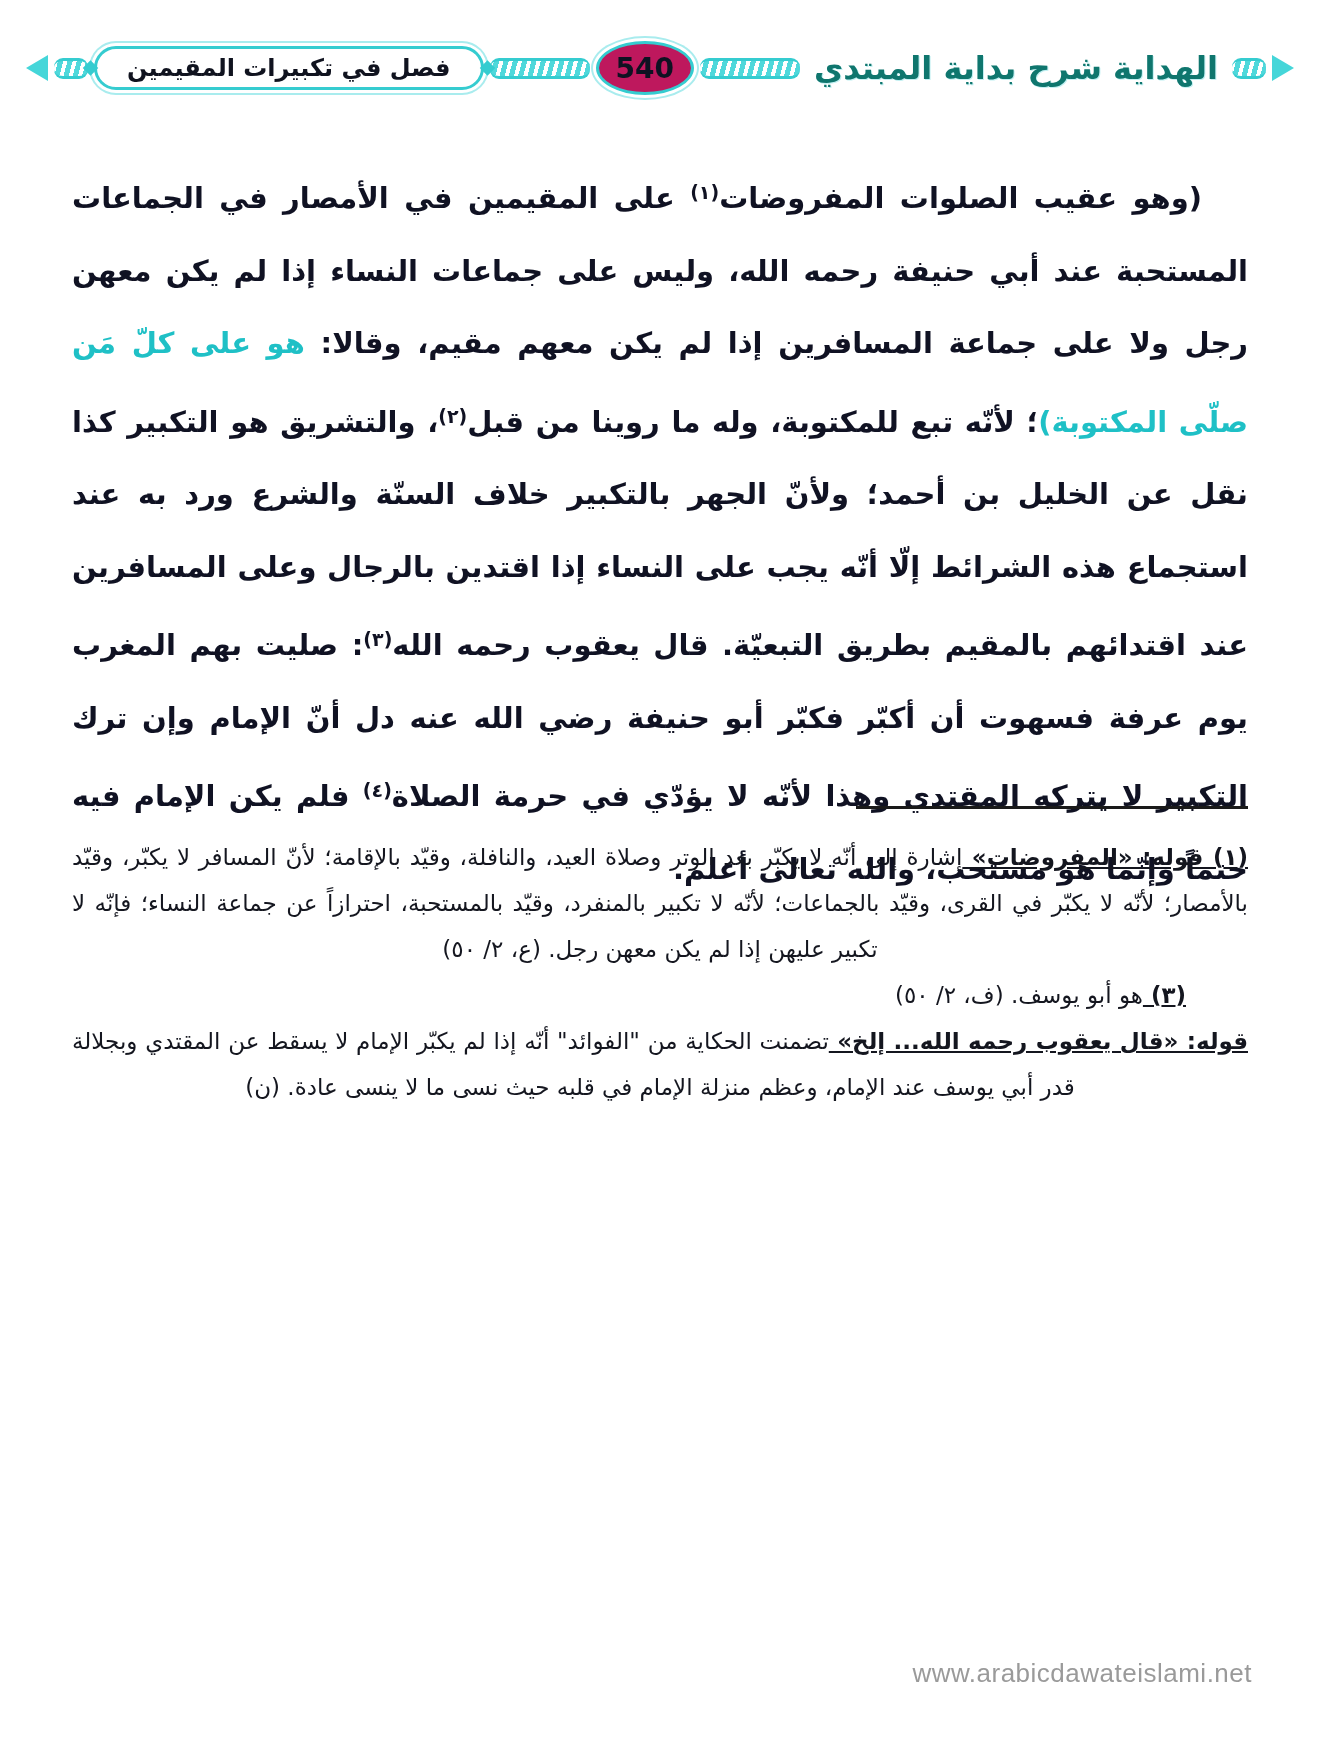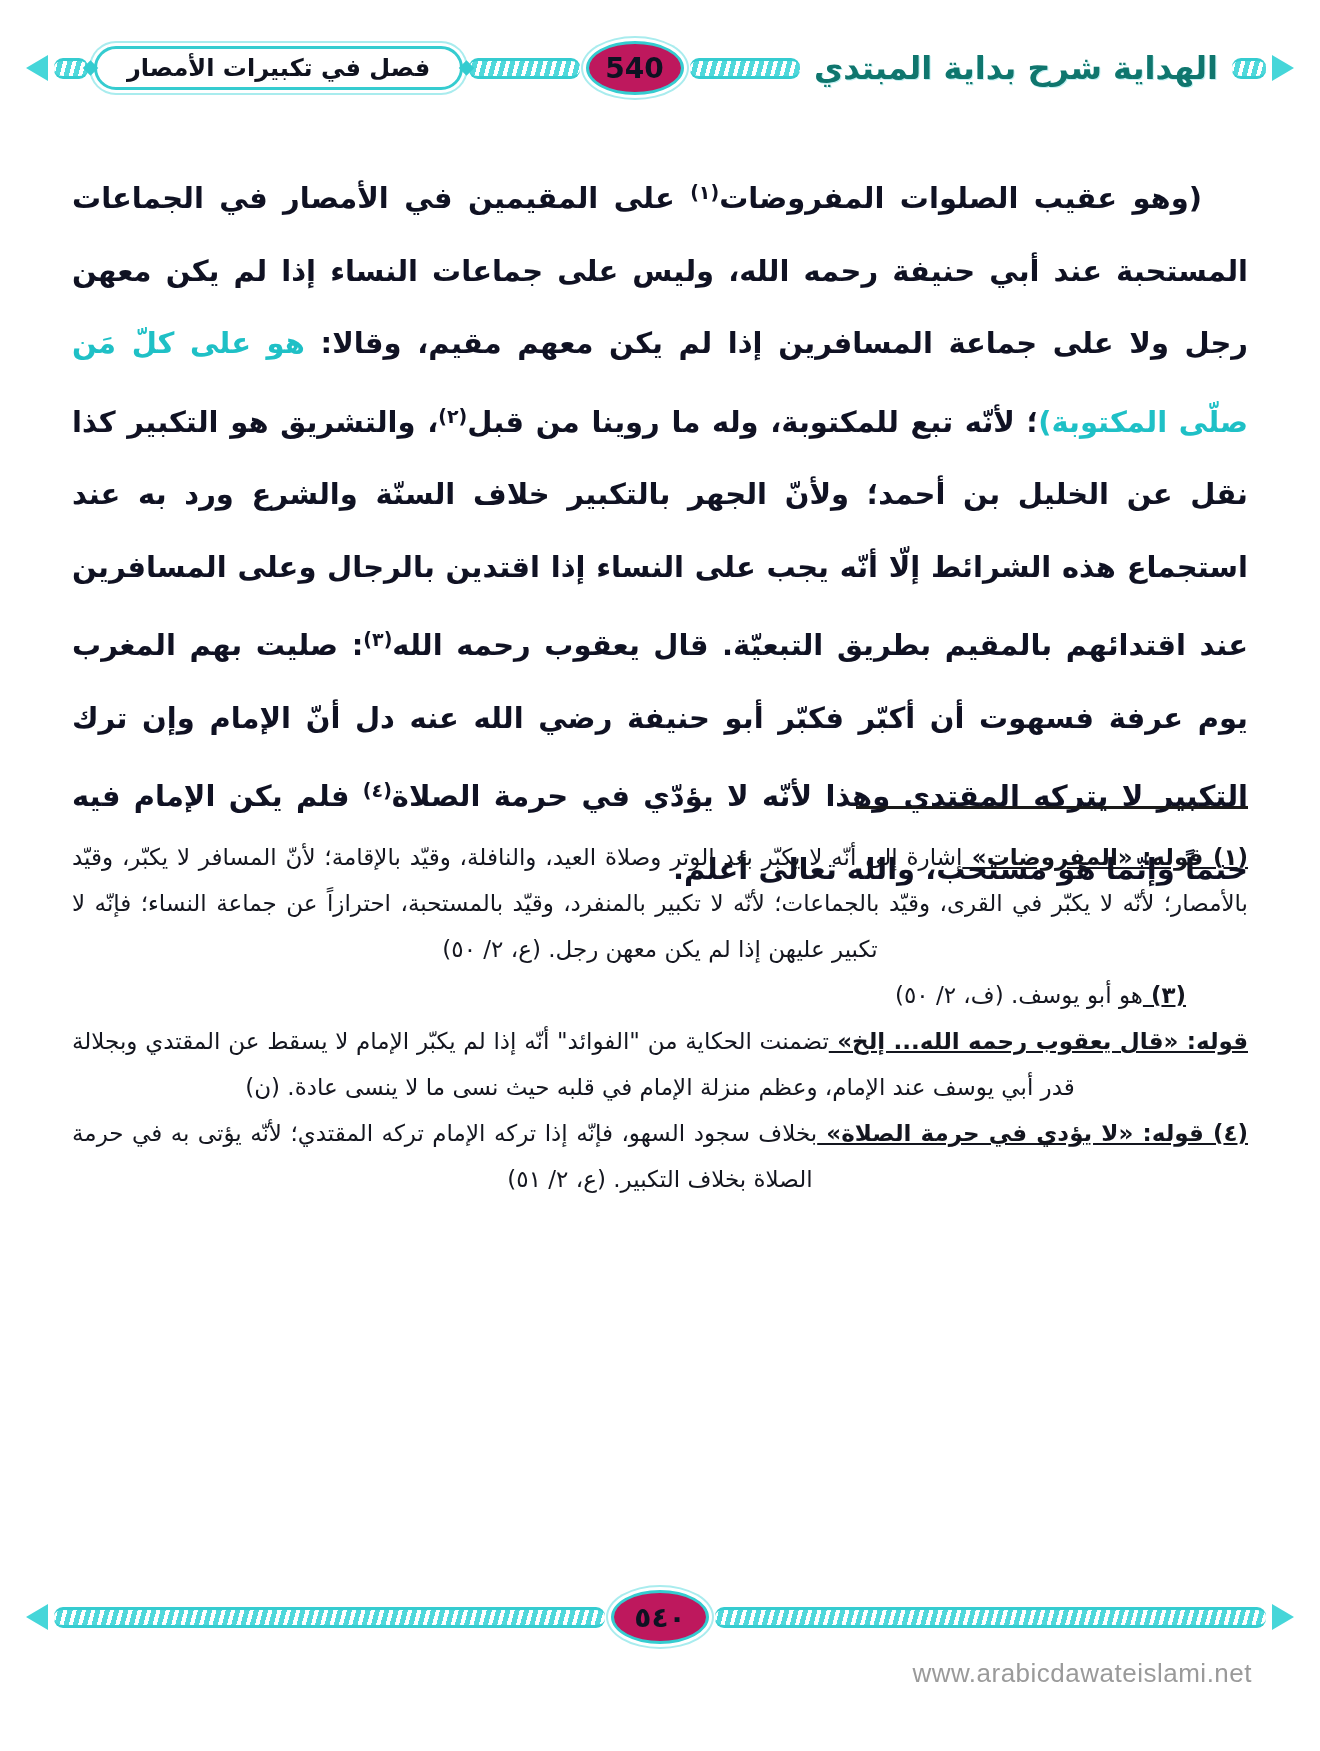--- a/index.html
+++ b/index.html
@@ -138,49 +138,39 @@
   }
 </style>
 </head>
 <body>
 
 <div class="page">
 
   <header class="band band-header">
     <div class="end-arrow left"></div>
     <div class="rope stub"></div>
-    <div class="cartouche"><span class="section-title">فصل في تكبيرات الأمصار</span></div>
+    <div class="cartouche"><span class="section-title">فصل في تكبيرات المقيمين</span></div>
     <div class="rope"></div>
     <div class="oval">
         <span>540</span>
       </div>
     <div class="rope"></div>
     <div class="book-logo">الهداية شرح بداية المبتدي</div>
     <div class="rope stub"></div>
     <div class="end-arrow right"></div>
   </header>
 
   <main class="body-block" dir="rtl">
     <p class="main-para"><span>(وهو عقيب الصلوات المفروضات</span><span class="sup">(١)</span><span> على المقيمين في الأمصار في الجماعات المستحبة عند أبي حنيفة رحمه الله، وليس على جماعات النساء إذا لم يكن معهن رجل ولا على جماعة المسافرين إذا لم يكن معهم مقيم، وقالا: </span><span class="accent">هو على كلّ مَن صلّى المكتوبة)</span><span>؛ لأنّه تبع للمكتوبة، وله ما روينا من قبل</span><span class="sup">(٢)</span><span>، والتشريق هو التكبير كذا نقل عن الخليل بن أحمد؛ ولأنّ الجهر بالتكبير خلاف السنّة والشرع ورد به عند استجماع هذه الشرائط إلّا أنّه يجب على النساء إذا اقتدين بالرجال وعلى المسافرين عند اقتدائهم بالمقيم بطريق التبعيّة. قال يعقوب رحمه الله</span><span class="sup">(٣)</span><span>: صليت بهم المغرب يوم عرفة فسهوت أن أكبّر فكبّر أبو حنيفة رضي الله عنه دل أنّ الإمام وإن ترك التكبير لا يتركه المقتدي وهذا لأنّه لا يؤدّي في حرمة الصلاة</span><span class="sup">(٤)</span><span> فلم يكن الإمام فيه حتماً وإنّما هو مستحب، والله تعالى أعلم.</span></p>
   </main>
 
   <div class="fn-sep"></div>
 
   <section class="footnotes" dir="rtl">
     <p class="footnote"><span class="b">(١) قوله: «المفروضات» </span><span>إشارة إلى أنّه لا يكبّر بعد الوتر وصلاة العيد، والنافلة، وقيّد بالإقامة؛ لأنّ المسافر لا يكبّر، وقيّد بالأمصار؛ لأنّه لا يكبّر في القرى، وقيّد بالجماعات؛ لأنّه لا تكبير بالمنفرد، وقيّد بالمستحبة، احترازاً عن جماعة النساء؛ فإنّه لا تكبير عليهن إذا لم يكن معهن رجل. (ع، ٢/ ٥٠)</span></p>
     <p class="footnote fn-single"><span class="b">(٣) </span><span>هو أبو يوسف. (ف، ٢/ ٥٠)</span></p>
     <p class="footnote"><span class="b">قوله: «قال يعقوب رحمه الله... إلخ» </span><span>تضمنت الحكاية من "الفوائد" أنّه إذا لم يكبّر الإمام لا يسقط عن المقتدي وبجلالة قدر أبي يوسف عند الإمام، وعظم منزلة الإمام في قلبه حيث نسى ما لا ينسى عادة. (ن)</span></p>
-    <p class="footnote"><span class="b">(٤) قوله: «لا يؤدي في حرمة الصلاة» </span><span>بخلاف سجود السهو، فإنّه إذا تركه الإمام تركه المقتدي؛ لأنّه يؤتى به في حرمة الصلاة بخلاف التكبير. (ع، ٢/ ٥١)</span></p>
   </section>
 
-  <footer class="band band-footer">
-    <div class="end-arrow left"></div>
-    <div class="rope"></div>
-    <div class="oval">
-        <span>٥٤٠</span>
-      </div>
-    <div class="rope"></div>
-    <div class="end-arrow right"></div>
-  </footer>
 
   <div class="watermark">www.arabicdawateislami.net</div>
 
 </div>
 
 </body></html>

